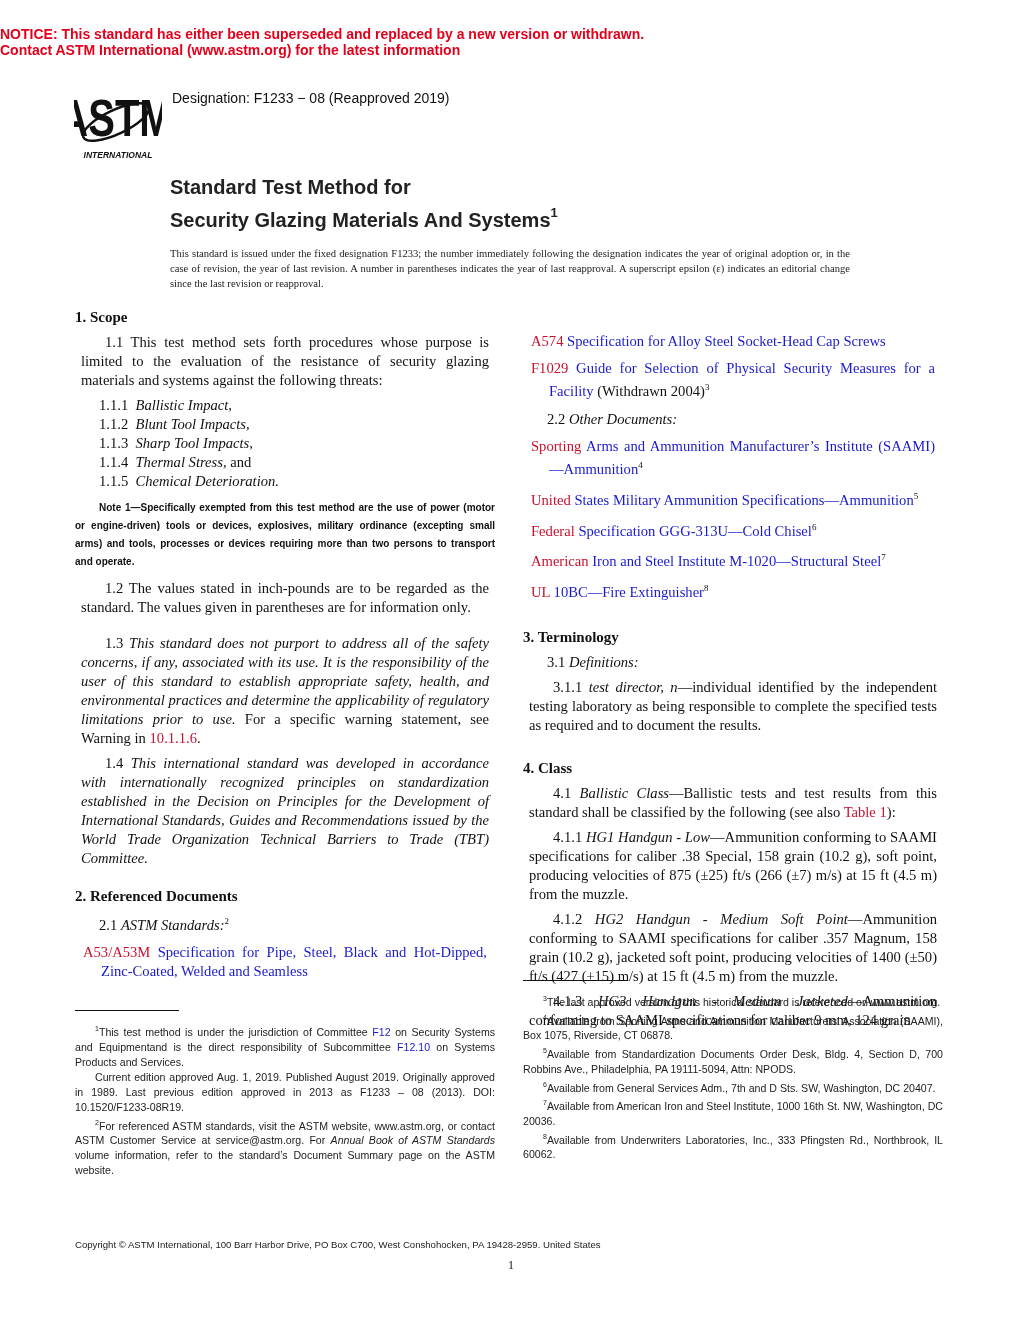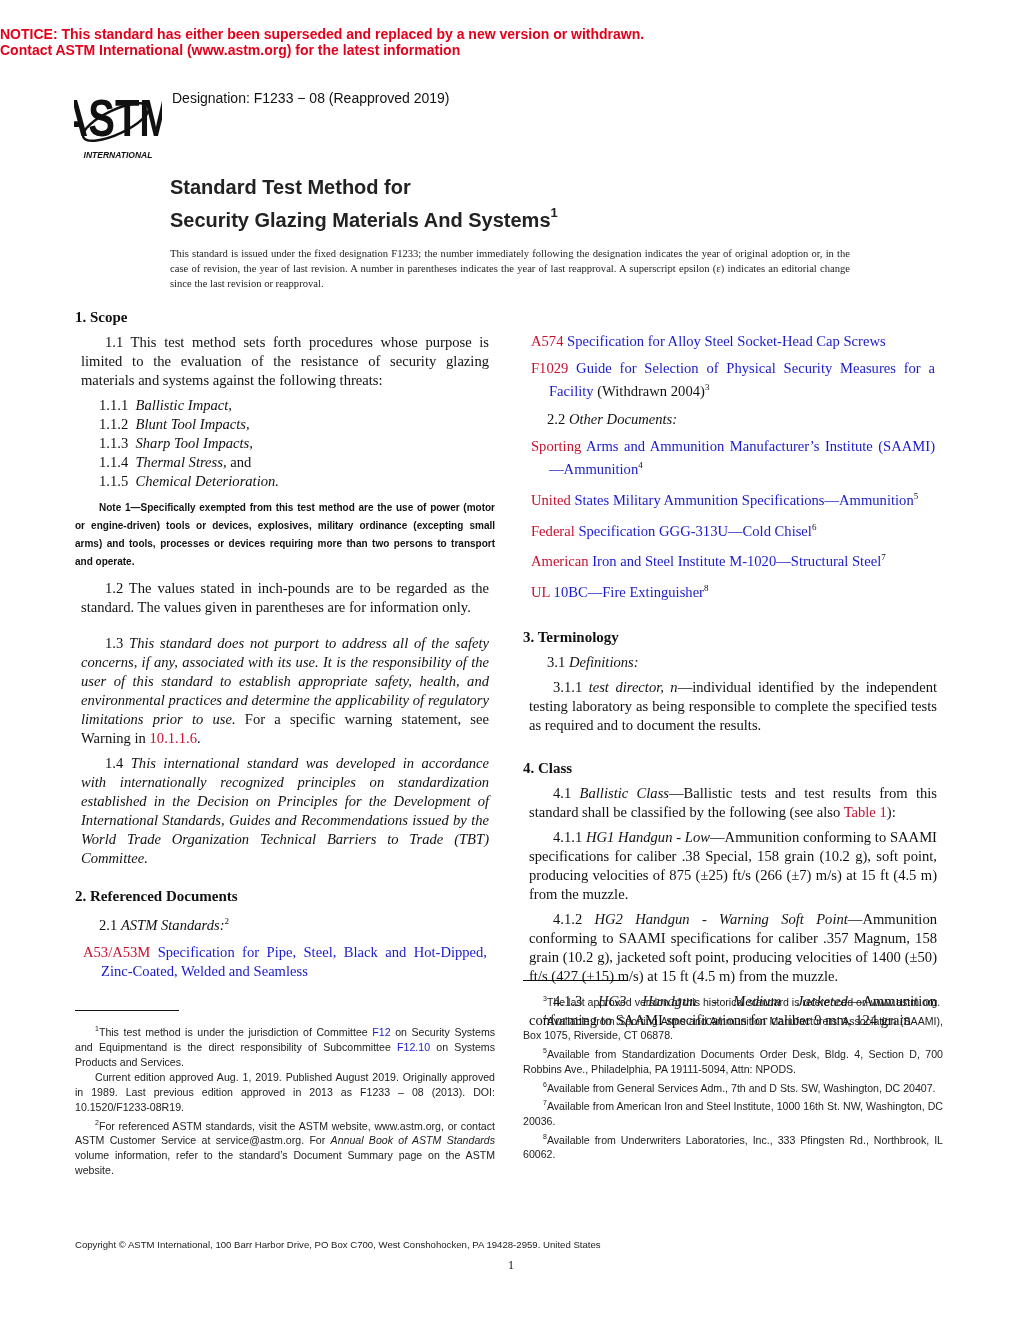--- a/index.html
+++ b/index.html
@@ -93,21 +93,21 @@
   <p class="ref"><span class="red">American</span> <span class="blue">Iron and Steel Institute M-1020—Structural Steel</span><sup>7</sup></p>
   <p class="ref"><span class="red">UL</span> <span class="blue">10BC—Fire Extinguisher</span><sup>8</sup></p>
   <div style="height:18px"></div>
   <div class="h">3.  Terminology</div>
   <div class="sub"><span>3.1 </span><span class="it">Definitions:</span></div>
   <p class="p"><span>3.1.1 </span><span class="it">test director, n</span><span>—individual identified by the independent testing laboratory as being responsible to complete the specified tests as required and to document the results.</span></p>
   <div style="height:18px"></div>
   <div class="h">4.  Class</div>
   <p class="p"><span>4.1 </span><span class="it">Ballistic Class</span><span>—Ballistic tests and test results from this standard shall be classified by the following (see also </span><span class="red">Table 1</span><span>):</span></p>
   <p class="p"><span>4.1.1 </span><span class="it">HG1 Handgun - Low</span><span>—Ammunition conforming to SAAMI specifications for caliber .38 Special, 158 grain (10.2 g), soft point, producing velocities of 875 (±25) ft/s (266 (±7) m/s) at 15 ft (4.5 m) from the muzzle.</span></p>
-  <p class="p"><span>4.1.2 </span><span class="it">HG2 Handgun - Warning Soft Point</span><span>—Ammunition conforming to SAAMI specifications for caliber .357 Magnum, 158 grain (10.2 g), jacketed soft point, producing velocities of 1400 (±50) ft/s (427 (±15) m/s) at 15 ft (4.5 m) from the muzzle.</span></p>
+  <p class="p"><span>4.1.2 </span><span class="it">HG2 Handgun - Medium Soft Point</span><span>—Ammunition conforming to SAAMI specifications for caliber .357 Magnum, 158 grain (10.2 g), jacketed soft point, producing velocities of 1400 (±50) ft/s (427 (±15) m/s) at 15 ft (4.5 m) from the muzzle.</span></p>
   <p class="p"><span>4.1.3 </span><span class="it">HG3 Handgun - Medium Jacketed</span><span>—Ammunition conforming to SAAMI specifications for caliber 9 mm, 124 grain</span></p>
 </div>
 
 <div class="fn" style="left:523px; top:980px;">
   <div class="rule"></div>
   <div style="height:10px"></div>
   <p><sup>3</sup><span>The last approved version of this historical standard is referenced on www.astm.org.</span></p>
   <p><sup>4</sup><span>Available from Sporting Arms and Ammunition Manufacturers’ Association (SAAMI), Box 1075, Riverside, CT 06878.</span></p>
   <p><sup>5</sup><span>Available from Standardization Documents Order Desk, Bldg. 4, Section D, 700 Robbins Ave., Philadelphia, PA 19111-5094, Attn: NPODS.</span></p>
   <p><sup>6</sup><span>Available from General Services Adm., 7th and D Sts. SW, Washington, DC 20407.</span></p>

